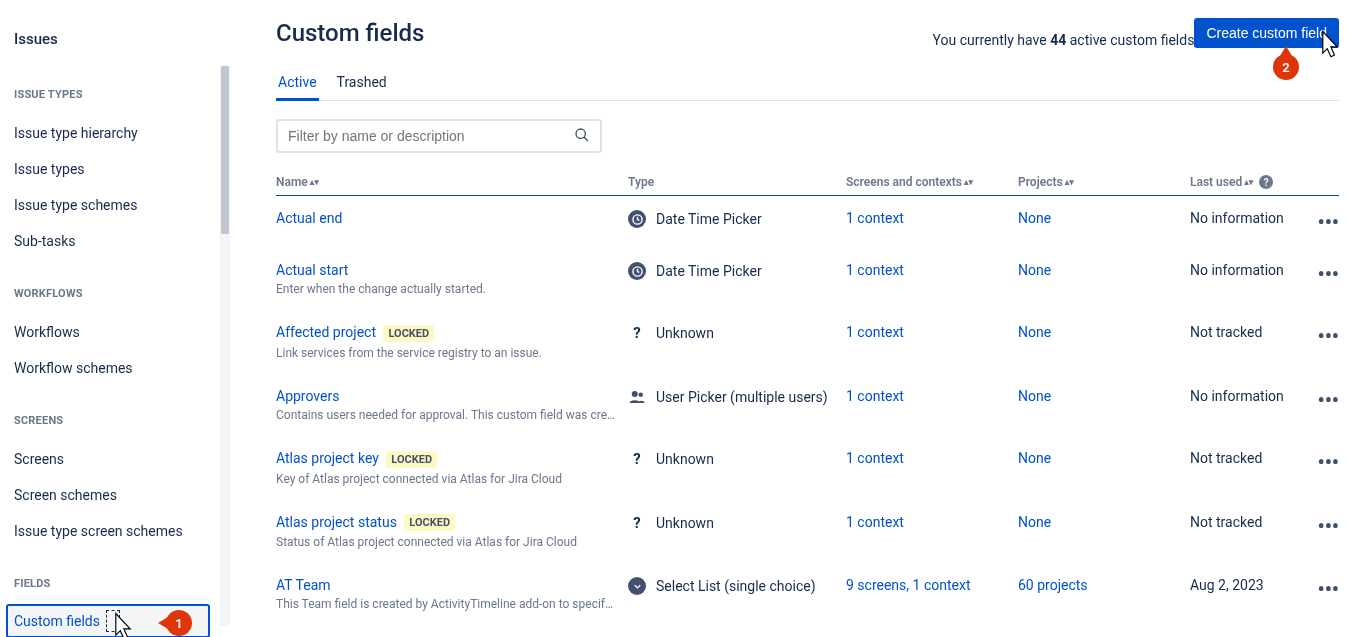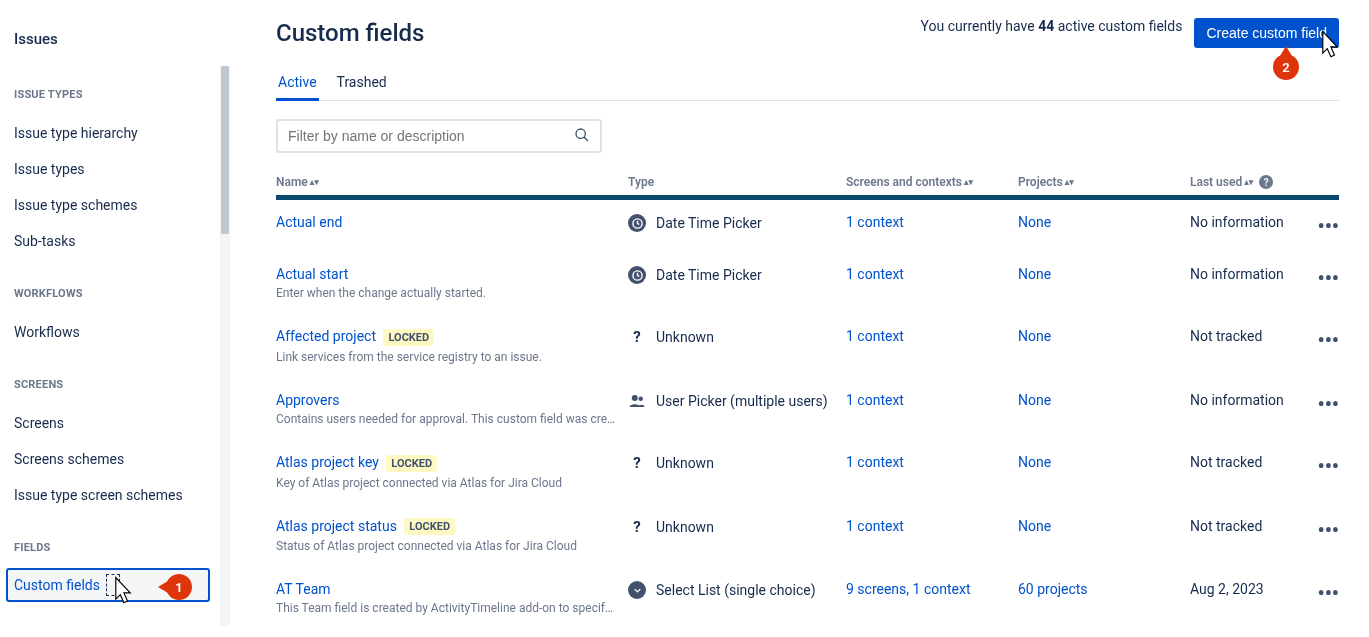--- a/index.html
+++ b/index.html
@@ -70,21 +70,21 @@
 }
 
 
 .main {
   flex: 1;
   padding: 18px 30px 0 46px;
   overflow: hidden;
 }
 .header-row { display: flex; align-items: center; justify-content: space-between; margin-bottom: 18px; }
 .page-title { font-size: 24px; font-weight: 500; color: #172B4D; }
-.header-right { display: flex; align-items: flex-start; gap: 12px; }
+.header-right { display: flex; align-items: flex-end; }
 .count-text { font-size: 14px; color: #172B4D; }
 .count-text b { font-weight: 700; }
 .primary-btn {
   background: #0052CC;
   color: #fff;
   border: none;
   border-radius: 3px;
   padding: 7px 12px;
   font-size: 14px;
   cursor: pointer;
@@ -102,21 +102,21 @@
   border: 2px solid #DFE1E6;
   border-radius: 3px;
   width: 326px;
   height: 34px;
   padding: 12px 10px;
   margin-bottom: 16px;
 }
 .filter-input { border: none; outline: none; font-size: 14px; flex: 1; color: #172B4D; }
 
 
-.table-header { display: flex; align-items: center; padding: 6px 0; border-bottom: 5px solid #0c4a6e; text-align: center; }
+.table-header { display: flex; align-items: center; padding: 6px 0; border-bottom: 1px solid #0c4a6e; text-align: center; }
 .th { font-size: 12px; font-weight: 600; color: #6B778C; display: flex; align-items: center; gap: 2px; }
 .col-name { width: 352px; }
 .col-type { width: 218px; }
 .col-screens { width: 172px; }
 .col-projects { width: 172px; }
 .col-lastused { width: 120px; flex:1; }
 .col-actions { width: 40px; text-align: right; }
 
 .row { display: flex; align-items: flex-start; padding: 14px 0; border-bottom: 0px solid transparent; }
 .cell { font-size: 14px; }
@@ -211,26 +211,27 @@
       <div class="sidebar-group-header">ISSUE TYPES</div>
       <div class="sidebar-item">Issue type hierarchy</div>
       <div class="sidebar-item">Issue types</div>
       <div class="sidebar-item">Issue type schemes</div>
       <div class="sidebar-item">Sub-tasks</div>
     </div>
 
     <div class="sidebar-nav">
       <div class="sidebar-group-header">WORKFLOWS</div>
       <div class="sidebar-item">Workflows</div>
+      <div class="sidebar-item">Workflow schemes</div>
     </div>
 
     <div class="sidebar-nav">
       <div class="sidebar-group-header">SCREENS</div>
       <div class="sidebar-item">Screens</div>
-      <div class="sidebar-item">Screens schemes</div>
+      <div class="sidebar-item">Screen schemes</div>
       <div class="sidebar-item">Issue type screen schemes</div>
     </div>
 
     <div class="sidebar-nav">
       <div class="sidebar-group-header">FIELDS</div>
       <div class="sidebar-item active">
         <span>Custom fields</span>
         <span class="dashed-focus"></span>
         <span class="cursor" style="left:100px; top:4px;">
           <svg viewBox="0 0 32 40">

